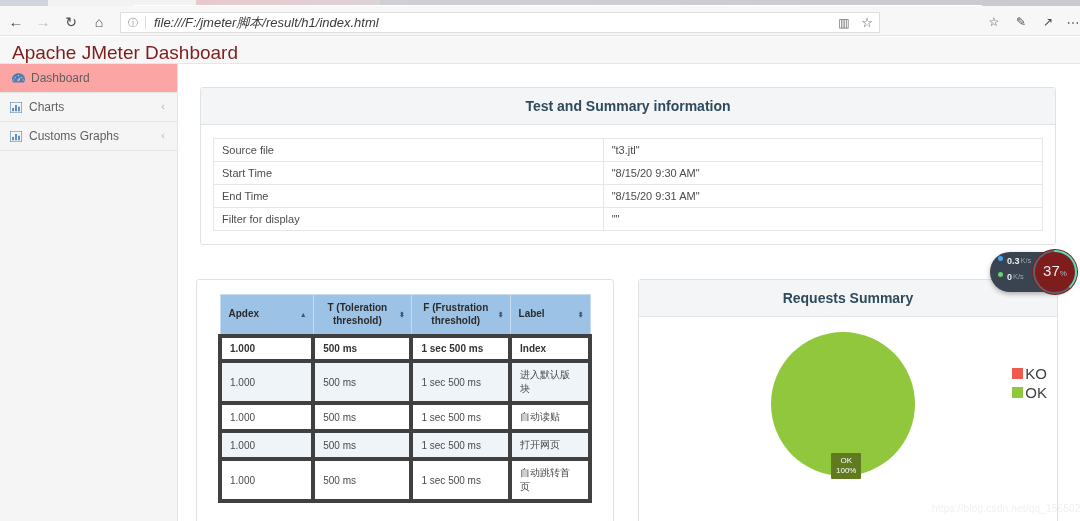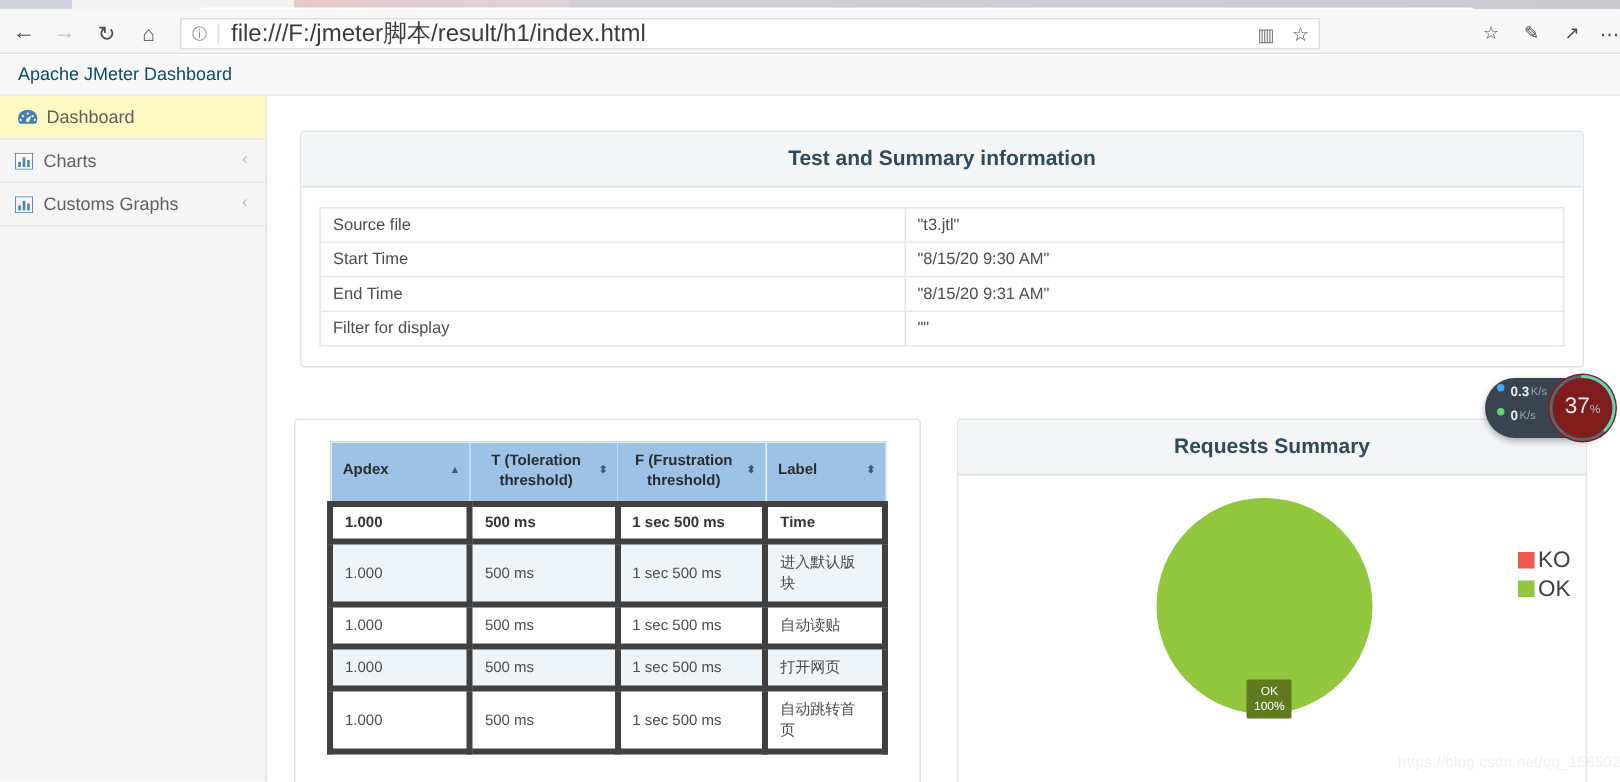--- a/index.html
+++ b/index.html
@@ -42,23 +42,24 @@
     position: absolute; left: 120px; top: 6px; width: 760px; height: 21px;
     background: #ffffff; border: 1px solid #dedede;
     display: flex; align-items: center;
   }
   #url-info-icon {
     width: 24px; text-align: center; font-size: 10px; color: #8a8a8a;
     font-family: "DejaVu Sans", sans-serif;
   }
   #url-sep { width: 1px; height: 13px; background: #dcdcdc; }
   #url-text {
-    flex: 1; padding-left: 8px; font-size: 16px; color: #3b3b3b;
+    flex: 1; padding-left: 8px; font-size: 13px; color: #3b3b3b;
     white-space: nowrap; overflow: hidden;
     font-family: "Liberation Sans", "DejaVu Sans", sans-serif;
+    font-style: italic;
   }
   #url-reader-icon {
     width: 22px; text-align: center; font-size: 12px; color: #6f6f6f;
   }
   #url-fav-icon {
     width: 24px; text-align: center; font-size: 13px; color: #4a4a4a;
   }
   .tb-icon {
     position: absolute; top: 7px; width: 22px; height: 19px;
     text-align: center; font-size: 12px; line-height: 19px;
@@ -69,35 +70,35 @@
   #tb-share     { left: 1037px; }
   #tb-more      { left: 1062px; font-size: 13px; }
 
   
   #page-header {
     position: absolute; left: 0; top: 37px; width: 1080px; height: 27px;
     background: #f7f7f7; border-bottom: 1px solid #e7e7e7;
   }
   #page-title {
     position: absolute; left: 12px; top: 5px;
-    font-size: 12px; color: #0c4a6e; font-weight: 400;
+    font-size: 19px; color: #7f1d1d; font-weight: 400;
   }
 
   
   #sidebar {
     position: absolute; left: 0; top: 64px; width: 178px; height: 457px;
     background: #f5f5f5; border-right: 1px solid #e4e4e4;
   }
   .side-item {
     position: relative; height: 29px; padding: 0 10px;
     display: flex; align-items: center;
     border-bottom: 1px solid #e6e6e6;
     font-size: 12px; color: #5f5f5f; cursor: pointer;
   }
-  .side-item.active { background: #fef9c3; padding-left: 12px; }
+  .side-item.active { background: #fca5a5; padding-left: 12px; }
   .side-ico {
     width: 17px; color: #4a7fb5; font-size: 11px;
     display: inline-block;
   }
   .side-ico svg { display:block; }
   .side-label { padding-left: 2px; }
   .side-caret {
     position: absolute; right: 12px; top: 7px;
     font-size: 11px; color: #b6b6b6;
   }
@@ -314,21 +315,21 @@
             <span>Label</span>
             <span class="hdr-sort">⬍</span>
           </th>
         </tr>
       </thead>
       <tbody>
           <tr class="total">
             <td>1.000</td>
             <td>500 ms</td>
             <td>1 sec 500 ms</td>
-            <td>Time</td>
+            <td>Index</td>
           </tr>
           <tr class="alt">
             <td>1.000</td>
             <td>500 ms</td>
             <td>1 sec 500 ms</td>
             <td>进入默认版块</td>
           </tr>
           <tr>
             <td>1.000</td>
             <td>500 ms</td>

